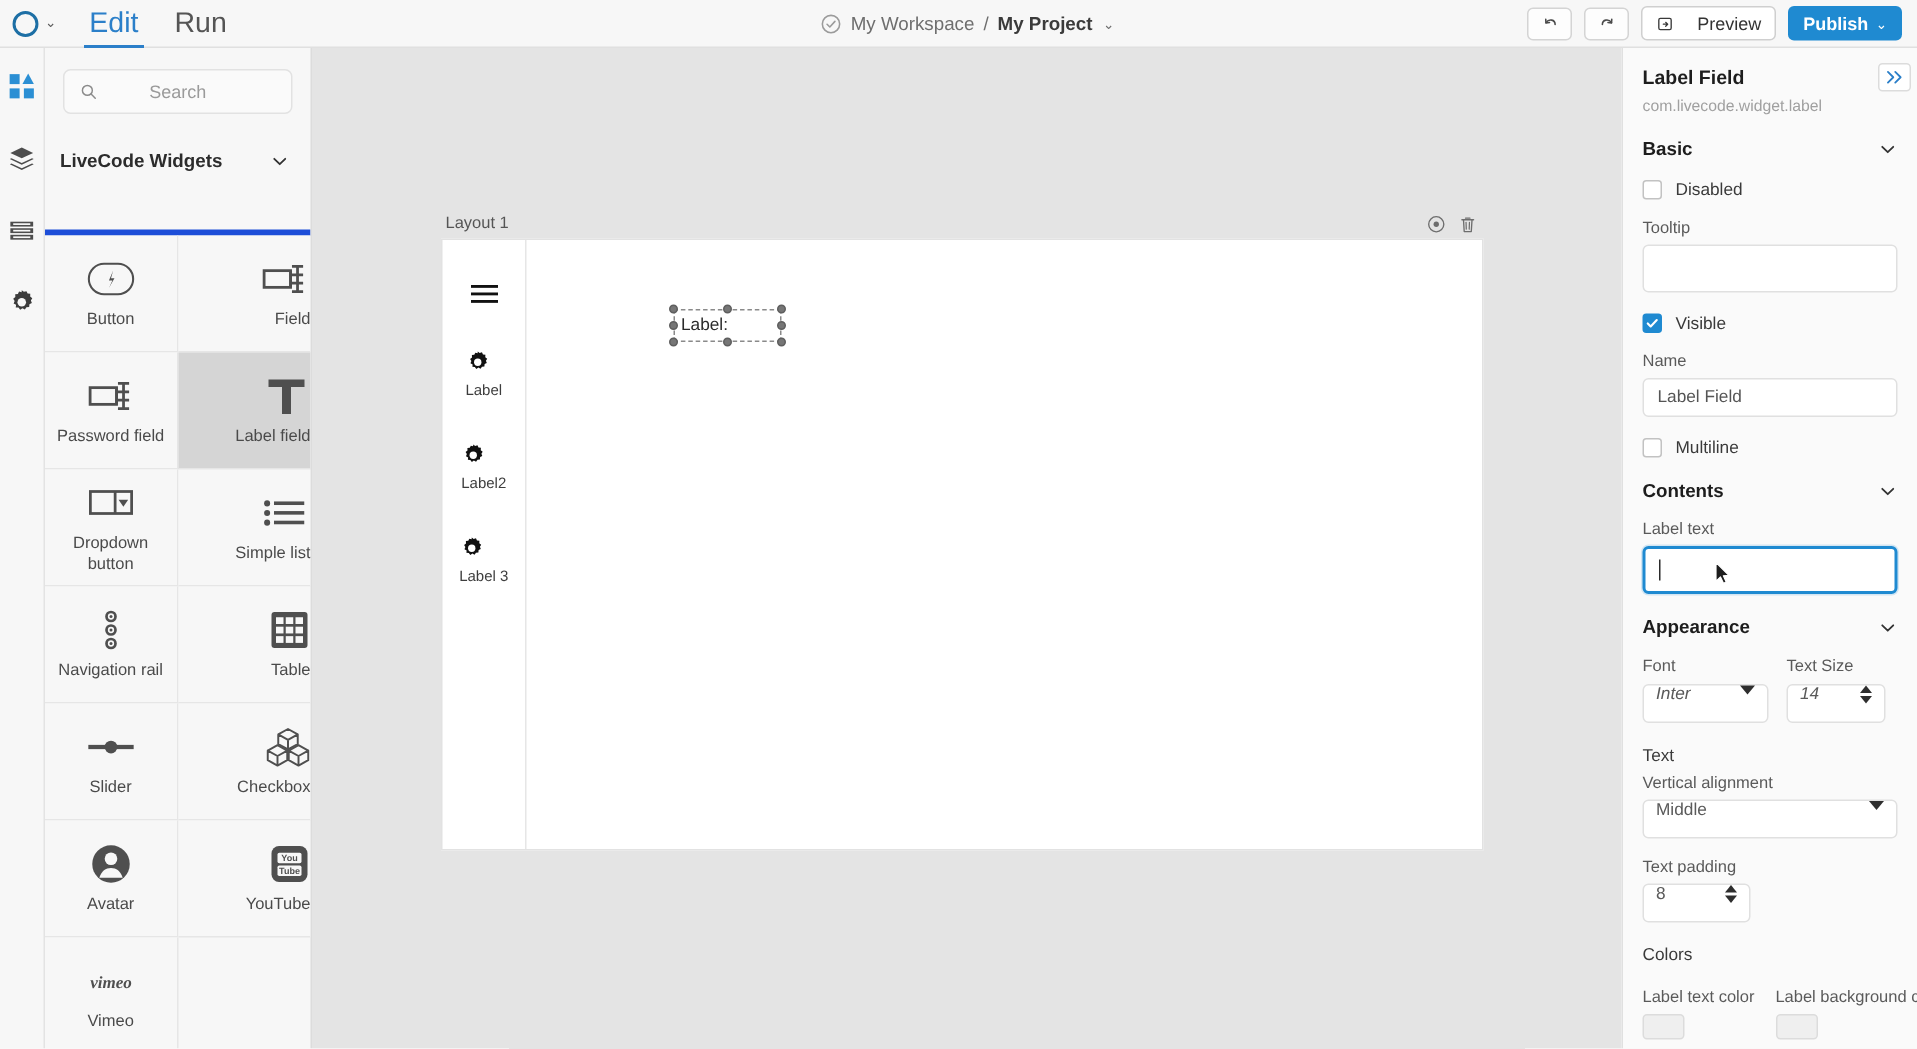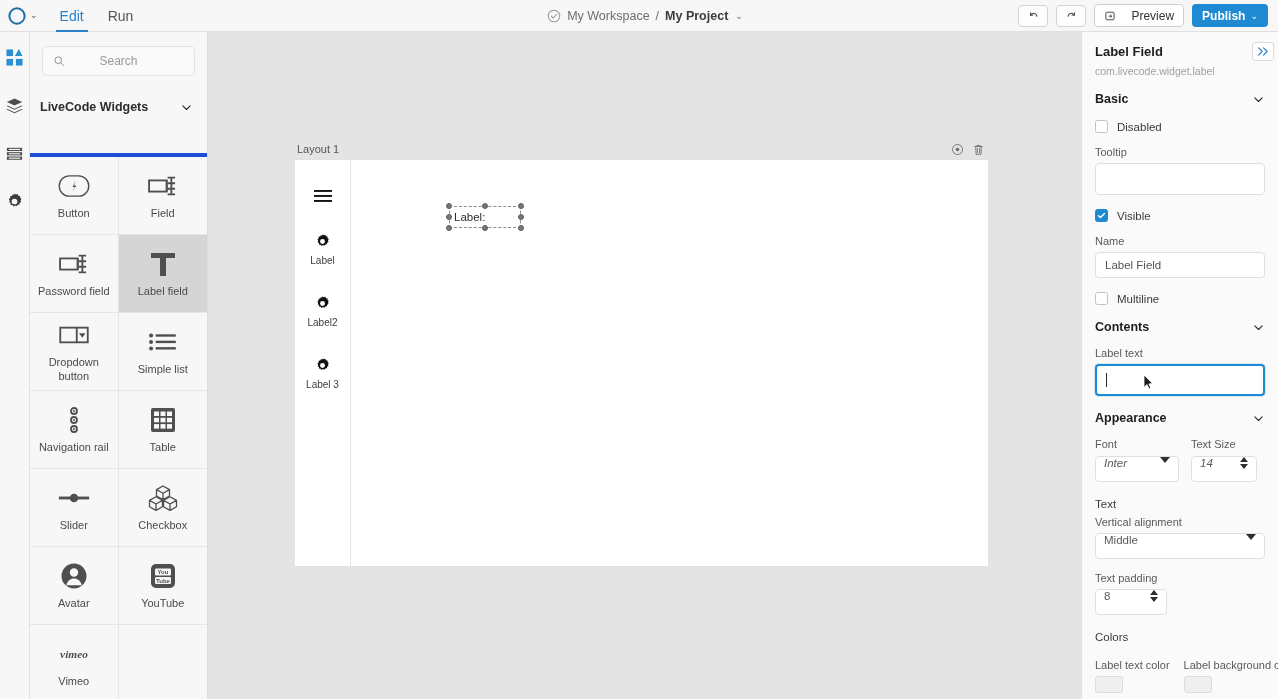--- a/index.html
+++ b/index.html
@@ -17,21 +17,21 @@
     background: #f7f7f7;
     border-bottom: 1px solid #e0e0e0;
     display: flex; align-items: center;
     position: relative;
   }
   .brand { display: flex; align-items: center; padding-left: 8px; gap: 4px; }
   .brand-logo { width: 18px; height: 18px; display: block; }
   .brand-caret { font-size: 9px; color: #5a5a5a; line-height: 1; }
   .top-tabs { display: flex; align-items: center; height: 32px; margin-left: 12px; gap: 4px; }
   .top-tab {
-    font-size: 14px; color: #555; padding: 5px 10px;
+    font-size: 19px; color: #555; padding: 5px 10px;
     height: 32px; display: flex; align-items: center;
     cursor: pointer; position: relative;
   }
   .top-tab.active { color: #2b7fc9; }
   .top-tab.active::after {
     content: ""; position: absolute; left: 6px; right: 6px; bottom: 0;
     height: 2px; background: #2b7fc9;
   }
   .breadcrumb {
     position: absolute; left: 12px; right: 0; top: 0; height: 32px;
@@ -100,21 +100,21 @@
   .group-title { font-size: 12.5px; font-weight: bold; color: #2c2c2c; }
   .chev { color: #444; display: flex; }
 
   .wgrid { display: grid; grid-template-columns: 1fr 1fr; border-top: 4px solid #1d4ed8; margin-top: 29px; }
   .wcell {
     height: 78px; display: flex; flex-direction: column;
     align-items: center; justify-content: center; gap: 5px;
     border-right: 1px solid #e6e6e6; border-bottom: 1px solid #e6e6e6;
     cursor: pointer; background: #f7f7f7;
   }
-  .wcell:nth-child(2n) { border-right: none; }
+  .wcell:nth-child(2n) { border-right: none; align-items: flex-end; }
   .wcell.selected { background: #d5d5d5; }
   .wcell-icon { height: 32px; display: flex; align-items: center; justify-content: center; color: #4f4f4f; }
   .wcell-label { font-size: 11px; color: #4a4a4a; text-align: center; line-height: 1.25; max-width: 74px; }
 
   
   .canvas {
     flex: 1; background: #e4e4e4; position: relative; overflow: hidden;
   }
   .layout-card { position: absolute; left: 86px; top: 107px; width: 695px; }
   .layout-head {
@@ -129,21 +129,21 @@
     border: 1px solid #e2e2e2;
   }
   .navrail {
     width: 56px; min-width: 56px; border-right: 1px solid #e6e6e6;
     display: flex; flex-direction: column; align-items: center;
     padding-top: 28px;
   }
   .nav-burger { cursor: pointer; color: #111; display: flex; }
   .nav-item {
     margin-top: 29px; display: flex; flex-direction: column;
-    align-items: center; gap: 5px; cursor: pointer;
+    align-items: flex-start; gap: 5px; cursor: pointer;
   }
   .nav-icon { color: #111; display: flex; }
   .nav-label { font-size: 10px; color: #3d3d3d; }
   .stage { flex: 1; position: relative; }
 
   .sel-widget { position: absolute; left: 98px; top: 46px; width: 72px; height: 22px; }
   .sel-box { position: absolute; inset: 0; border: 1px dashed #8a8a8a; }
   .sel-text {
     position: absolute; left: 5px; top: 50%; transform: translateY(-50%);
     font-size: 11.5px; color: #2b2b2b; white-space: nowrap;

